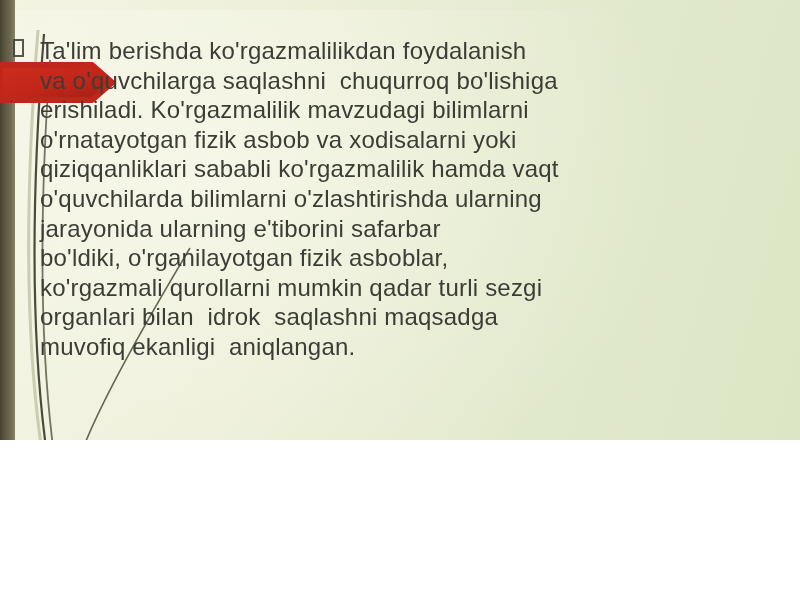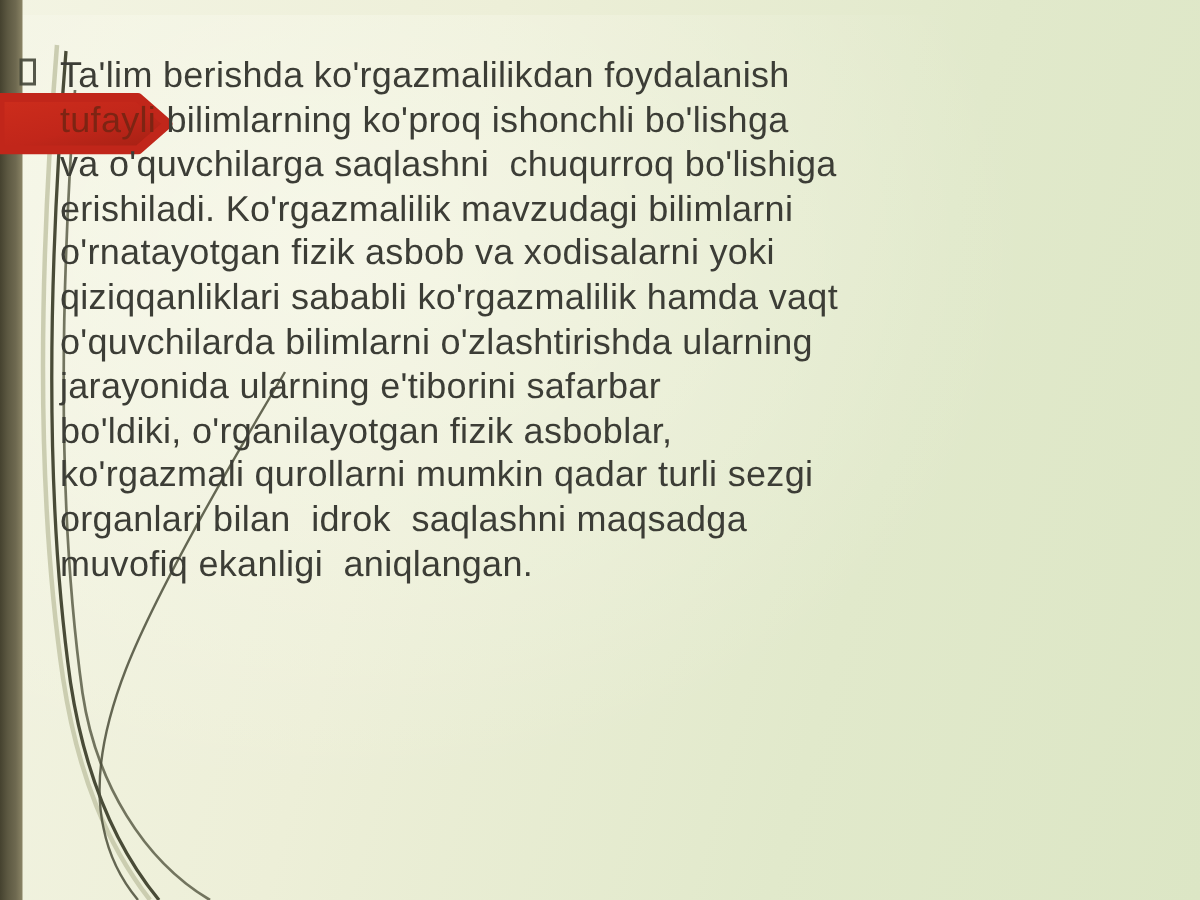--- a/index.html
+++ b/index.html
@@ -1,19 +1,19 @@
 <!DOCTYPE html>
 <html><head>
 <meta charset="utf-8">
 <style>
   html, body { margin: 0; padding: 0; }
   .slide {
     position: relative;
     width: 800px;
-    height: 600px;
+    height: 440px;
     overflow: hidden;
     background: linear-gradient(105deg, #f3f4e3 0%, #edefd8 35%, #e1e9cb 70%, #dce6c5 100%);
     font-family: "Liberation Sans", sans-serif;
   }
   .glow {
     position: absolute; left: 10px; top: 10px; width: 680px; height: 520px;
     background: radial-gradient(ellipse at 30% 30%, rgba(255,255,248,0.45), rgba(255,255,248,0) 70%);
     z-index: 0; pointer-events: none;
   }
   .left-bar {
@@ -69,21 +69,20 @@
         <stop offset="1" stop-color="#a62114"></stop>
       </linearGradient>
     </defs>
     <path d="M0,3 H92 L112,20.5 L92,38 H0 Z" fill="url(#ribbonGrad)" stroke="#c1261a" stroke-width="6" stroke-linejoin="round"></path>
   </svg>
 
   <div class="bullet-box"></div>
 
   <div class="text-body">
     <div class="text-line">Ta'lim berishda ko'rgazmalilikdan foydalanish</div>
-    <div class="text-line"><span class="hl">tufayli</span><span> bilimlarning ko'proq ishonchli bo'lishga</span></div>
     <div class="text-line">va o'quvchilarga saqlashni  chuqurroq bo'lishiga</div>
     <div class="text-line">erishiladi. Ko'rgazmalilik mavzudagi bilimlarni</div>
     <div class="text-line">o'rnatayotgan fizik asbob va xodisalarni yoki</div>
     <div class="text-line">qiziqqanliklari sababli ko'rgazmalilik hamda vaqt</div>
     <div class="text-line">o'quvchilarda bilimlarni o'zlashtirishda ularning</div>
     <div class="text-line">jarayonida ularning e'tiborini safarbar</div>
     <div class="text-line">bo'ldiki, o'rganilayotgan fizik asboblar,</div>
     <div class="text-line">ko'rgazmali qurollarni mumkin qadar turli sezgi</div>
     <div class="text-line">organlari bilan  idrok  saqlashni maqsadga</div>
     <div class="text-line">muvofiq ekanligi  aniqlangan.</div>

